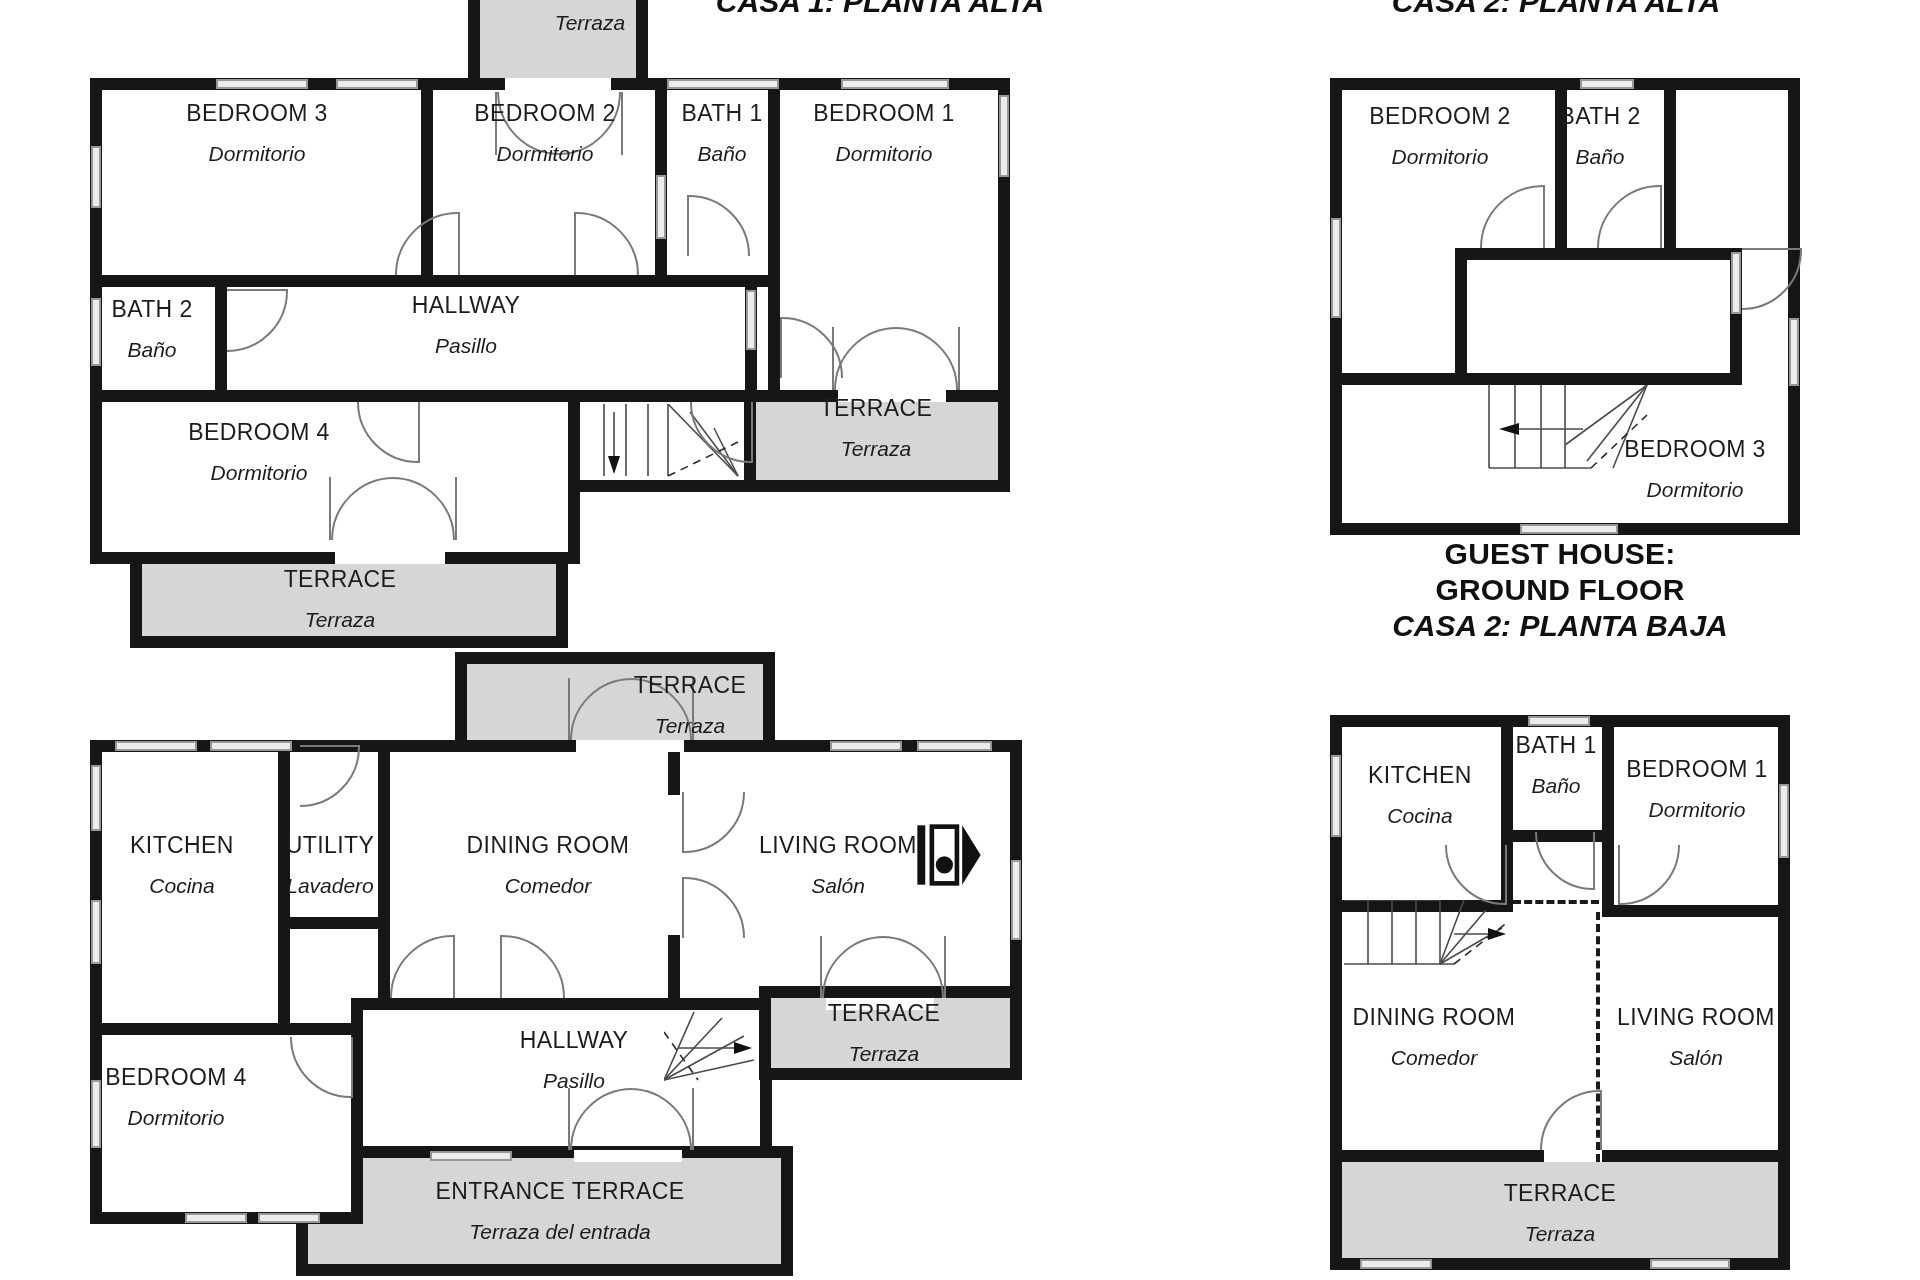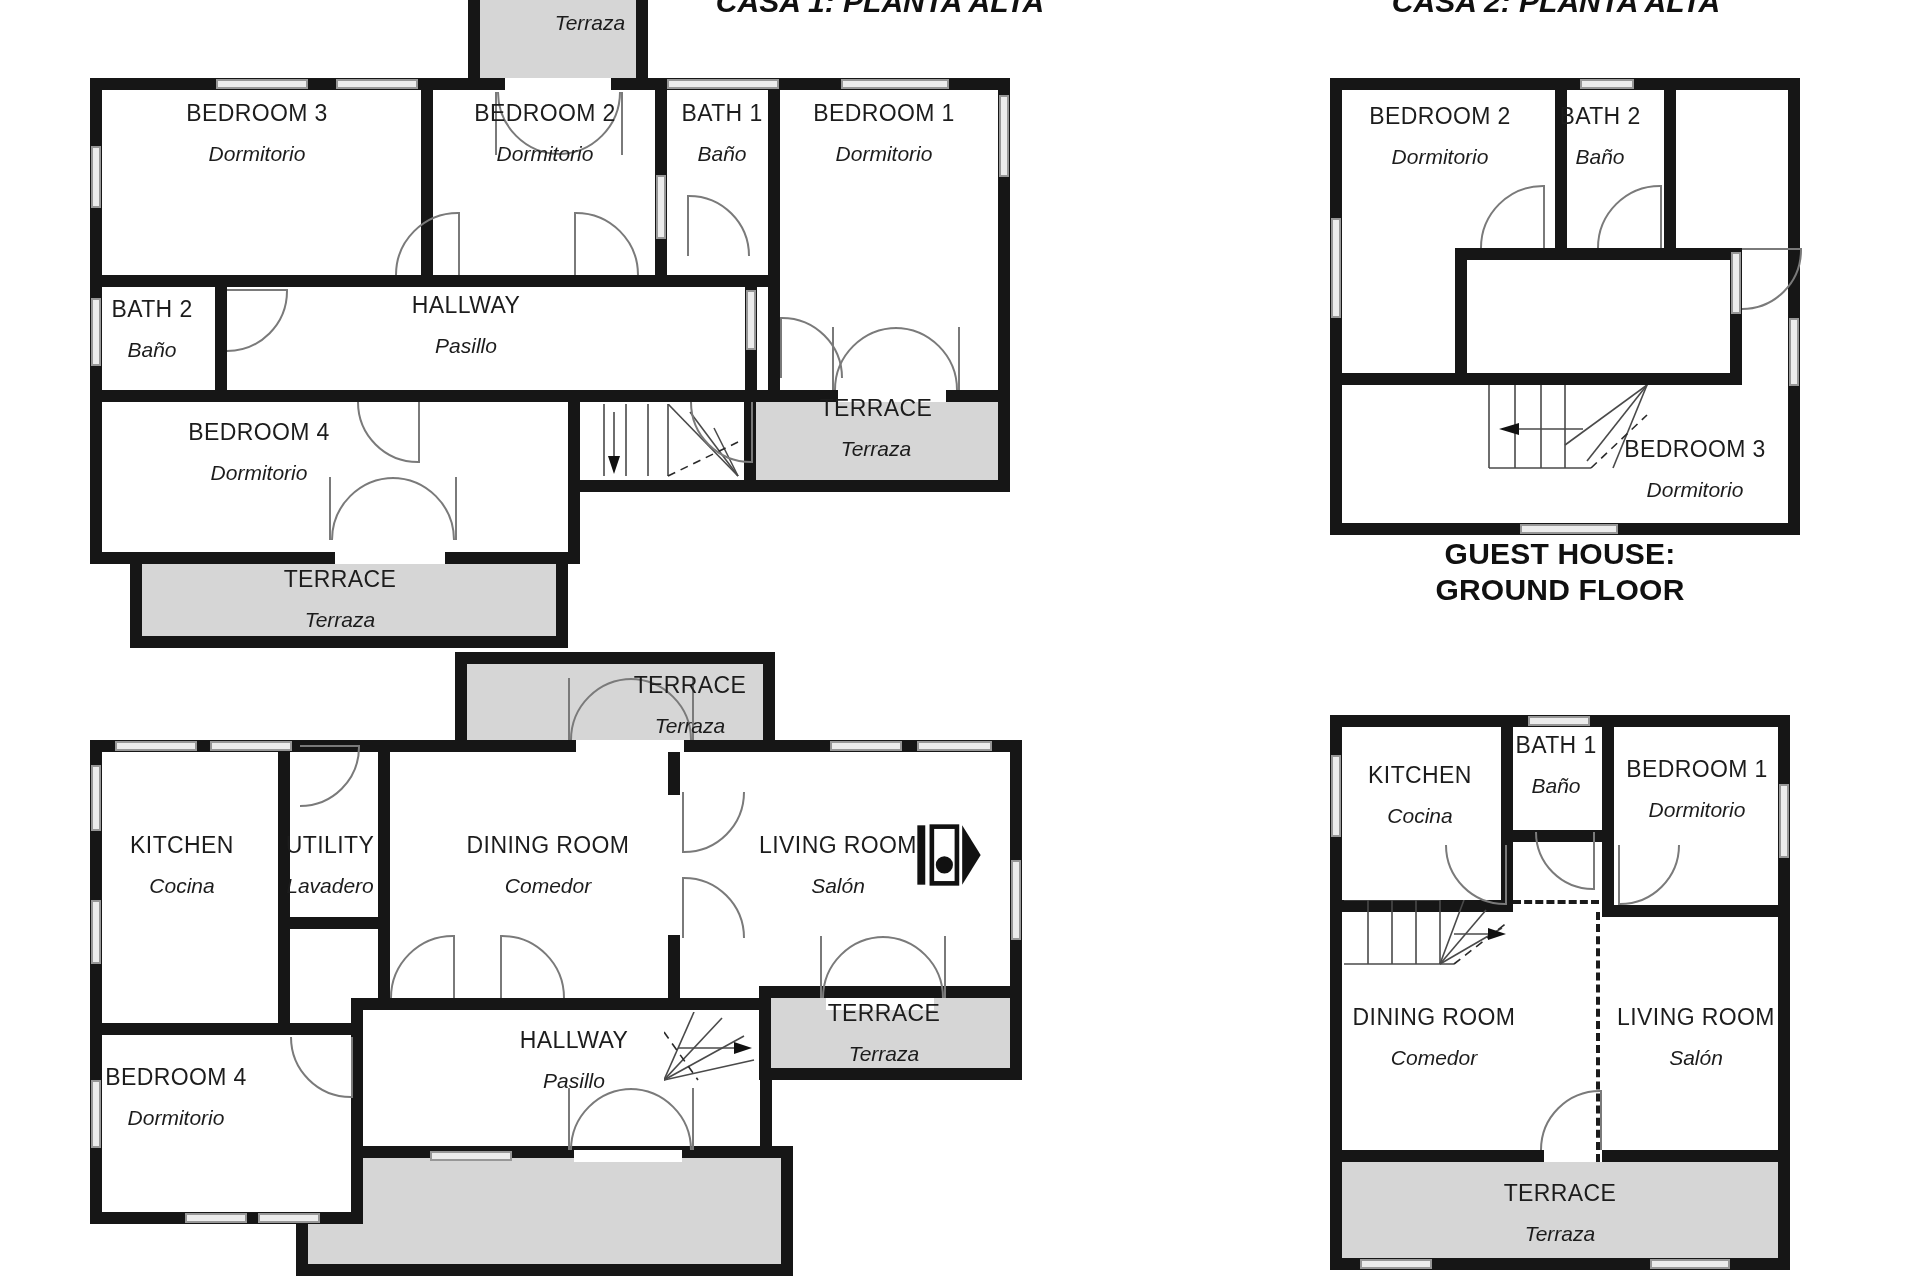--- a/index.html
+++ b/index.html
@@ -42,20 +42,21 @@
   <div class="title" style="left:880px;top:-16px">
     <div class="es">CASA 1: PLANTA ALTA</div>
   </div>
   <div class="title" style="left:1556px;top:-16px">
     <div class="es">CASA 2: PLANTA ALTA</div>
   </div>
   <div class="title" style="left:895px;top:568px">
   </div>
   <div class="title" style="left:1560px;top:536px">
     <div class="en">GUEST HOUSE: GROUND FLOOR</div>
+    <div class="es">CASA 2: PLANTA BAJA</div>
   </div>
 
   <div class="rm terr" style="left:468px;top:-20px;width:180px;height:110px">
       <div class="in"></div>
     </div>
   <div class="rm" style="left:90px;top:78px;width:343px;height:209px">
       <div class="in"></div>
     </div>
   <div class="rm" style="left:421px;top:78px;width:246px;height:209px">
       <div class="in"></div>
@@ -380,20 +381,24 @@
     <div class="nm">HALLWAY</div>
     <div class="es">Pasillo</div>
   </div>
   <div class="lbl" style="left:176px;top:1064px">
     <div class="nm">BEDROOM 4</div>
     <div class="es">Dormitorio</div>
   </div>
   <div class="lbl" style="left:884px;top:1000px">
     <div class="nm">TERRACE</div>
     <div class="es">Terraza</div>
+  </div>
+  <div class="lbl" style="left:560px;top:1178px">
+    <div class="nm">ENTRANCE TERRACE</div>
+    <div class="es">Terraza del entrada</div>
   </div>
 
   <div class="rm" style="left:1330px;top:715px;width:460px;height:555px">
       <div class="in"></div>
     </div>
   <div class="rm" style="left:1330px;top:715px;width:183px;height:197px">
       <div class="in"></div>
     </div>
   <div class="rm" style="left:1501px;top:715px;width:113px;height:127px">
       <div class="in"></div>

